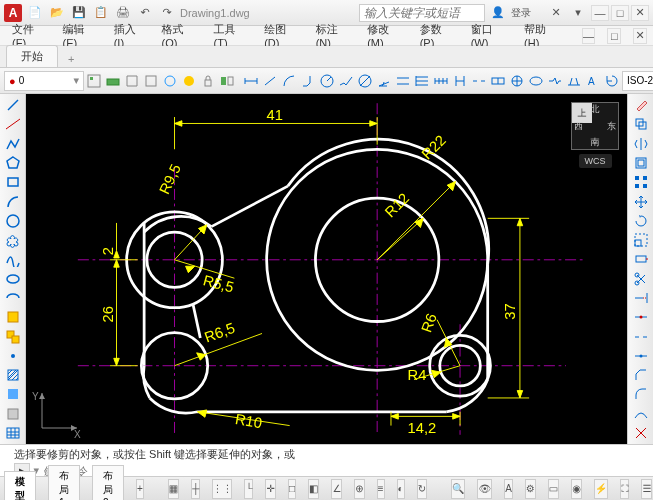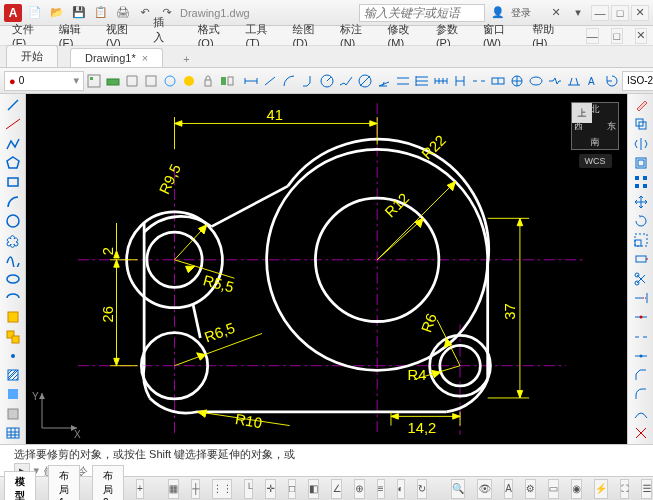--- a/index.html
+++ b/index.html
@@ -7,21 +7,21 @@
 .titlebar { height: 26px; background: linear-gradient(#f8f8f8,#e8e8e8); display: flex; align-items: center; padding: 0 4px; border-bottom: 1px solid #ccc; gap: 4px; }
 .app-logo { width: 18px; height: 18px; background: #c22; color: #fff; font-weight: bold; display: flex; align-items: center; justify-content: center; font-size: 12px; border-radius: 2px; }
 .qat-btn { width: 18px; height: 18px; display: flex; align-items: center; justify-content: center; color: #555; cursor: pointer; }
 .title-center { flex: 1; text-align: left; color: #888; font-size: 11px; }
 .search-box { width: 126px; height: 18px; border: 1px solid #ccc; background: #fff; font-size: 12px; color: #aaa; padding: 0 4px; font-style: italic; }
 .win-btns { display: flex; gap: 2px; }
 .win-btn { width: 18px; height: 16px; display: flex; align-items: center; justify-content: center; color: #555; border: 1px solid #ddd; background: #f5f5f5; }
 .menubar { height: 20px; background: #f5f5f5; display: flex; align-items: center; padding: 0 6px; gap: 12px; border-bottom: 1px solid #ddd; }
 .menu-item { padding: 2px 6px; color: #333; font-size: 11px; cursor: pointer; }
 .tabbar { height: 22px; background: #eee; display: flex; align-items: flex-end; padding: 0 6px; border-bottom: 1px solid #ccc; }
-.tab { padding: 3px 14px; background: #f8f8f8; border: 1px solid #ccc; border-bottom: none; font-size: 11px; color: #333; margin-right: 12px; border-radius: 3px 3px 0 0; position: relative; }
+.tab { padding: 3px 14px; background: #f8f8f8; border: 1px solid #ccc; border-bottom: none; font-size: 11px; color: #333; margin-right: 2px; border-radius: 3px 3px 0 0; position: relative; }
 .tab.active { background: #fff; }
 .tab-add { padding: 2px 8px; color: #888; cursor: pointer; }
 .tab-close { margin-left: 6px; color: #888; }
 .toolbar { height: 26px; background: linear-gradient(#f8f8f8,#e8e8e8); display: flex; align-items: center; padding: 0 4px; gap: 1px; border-bottom: 1px solid #ccc; }
 .tb-btn { width: 22px; height: 22px; display: flex; align-items: center; justify-content: center; border: 1px solid transparent; border-radius: 2px; cursor: pointer; }
 .tb-sep { width: 1px; height: 18px; background: #ccc; margin: 0 2px; }
 .layer-sel { height: 20px; border: 1px solid #ccc; background: #fff; display: flex; align-items: center; padding: 0 4px; gap: 3px; min-width: 80px; }
 .main-row { flex: 1; display: flex; overflow: hidden; }
 .left-tools, .right-tools { width: 26px; background: linear-gradient(90deg,#f8f8f8,#e8e8e8); display: flex; flex-direction: column; align-items: center; padding: 2px 0; gap: 1px; border-right: 1px solid #ccc; }
 .right-tools { border-right: none; border-left: 1px solid #ccc; }
@@ -72,39 +72,37 @@
   <div class="win-btns">
     <div class="win-btn">—</div>
     <div class="win-btn">□</div>
     <div class="win-btn">✕</div>
   </div>
 </div>
 
 <div class="menubar">
   <span class="menu-item">文件(F)</span>
   <span class="menu-item">编辑(E)</span>
-  <span class="menu-item">视图(V)</span>
   <span class="menu-item">插入(I)</span>
   <span class="menu-item">格式(O)</span>
   <span class="menu-item">工具(T)</span>
   <span class="menu-item">绘图(D)</span>
   <span class="menu-item">标注(N)</span>
   <span class="menu-item">修改(M)</span>
   <span class="menu-item">参数(P)</span>
   <span class="menu-item">窗口(W)</span>
   <span class="menu-item">帮助(H)</span>
   <div style="flex:1"></div>
   <div class="win-btn">—</div>
   <div class="win-btn">□</div>
   <div class="win-btn">✕</div>
 </div>
 
 <div class="tabbar">
   <div class="tab"><span>开始</span></div>
-  <div class="tab active"><span>Drawing1*</span><span class="tab-close">×</span></div>
   <div class="tab-add">+</div>
 </div>
 
 <div class="toolbar">
   <div class="layer-sel">
       <span style="color:#c00">●</span>
       <span style="font-size:10px">0</span>
       <span style="margin-left:auto;color:#888">▾</span>
     </div>
   <div class="tb-btn">

